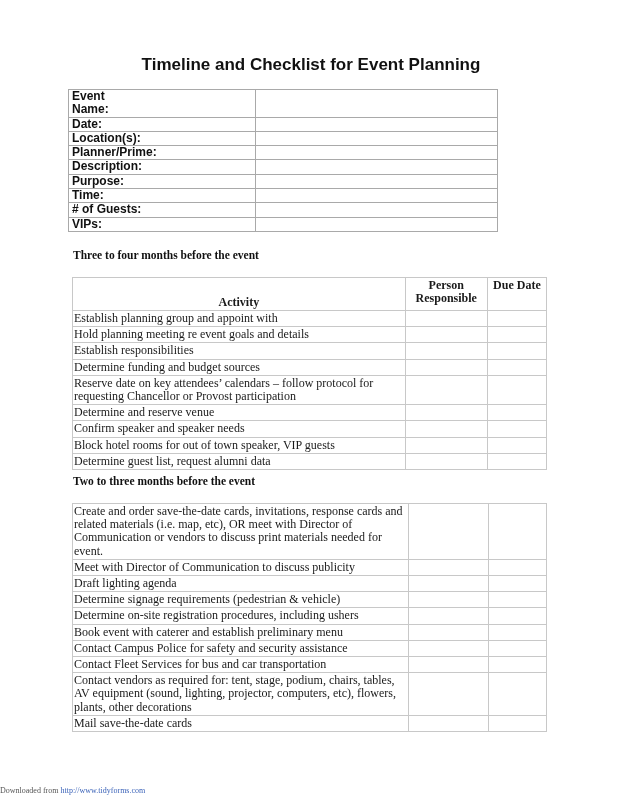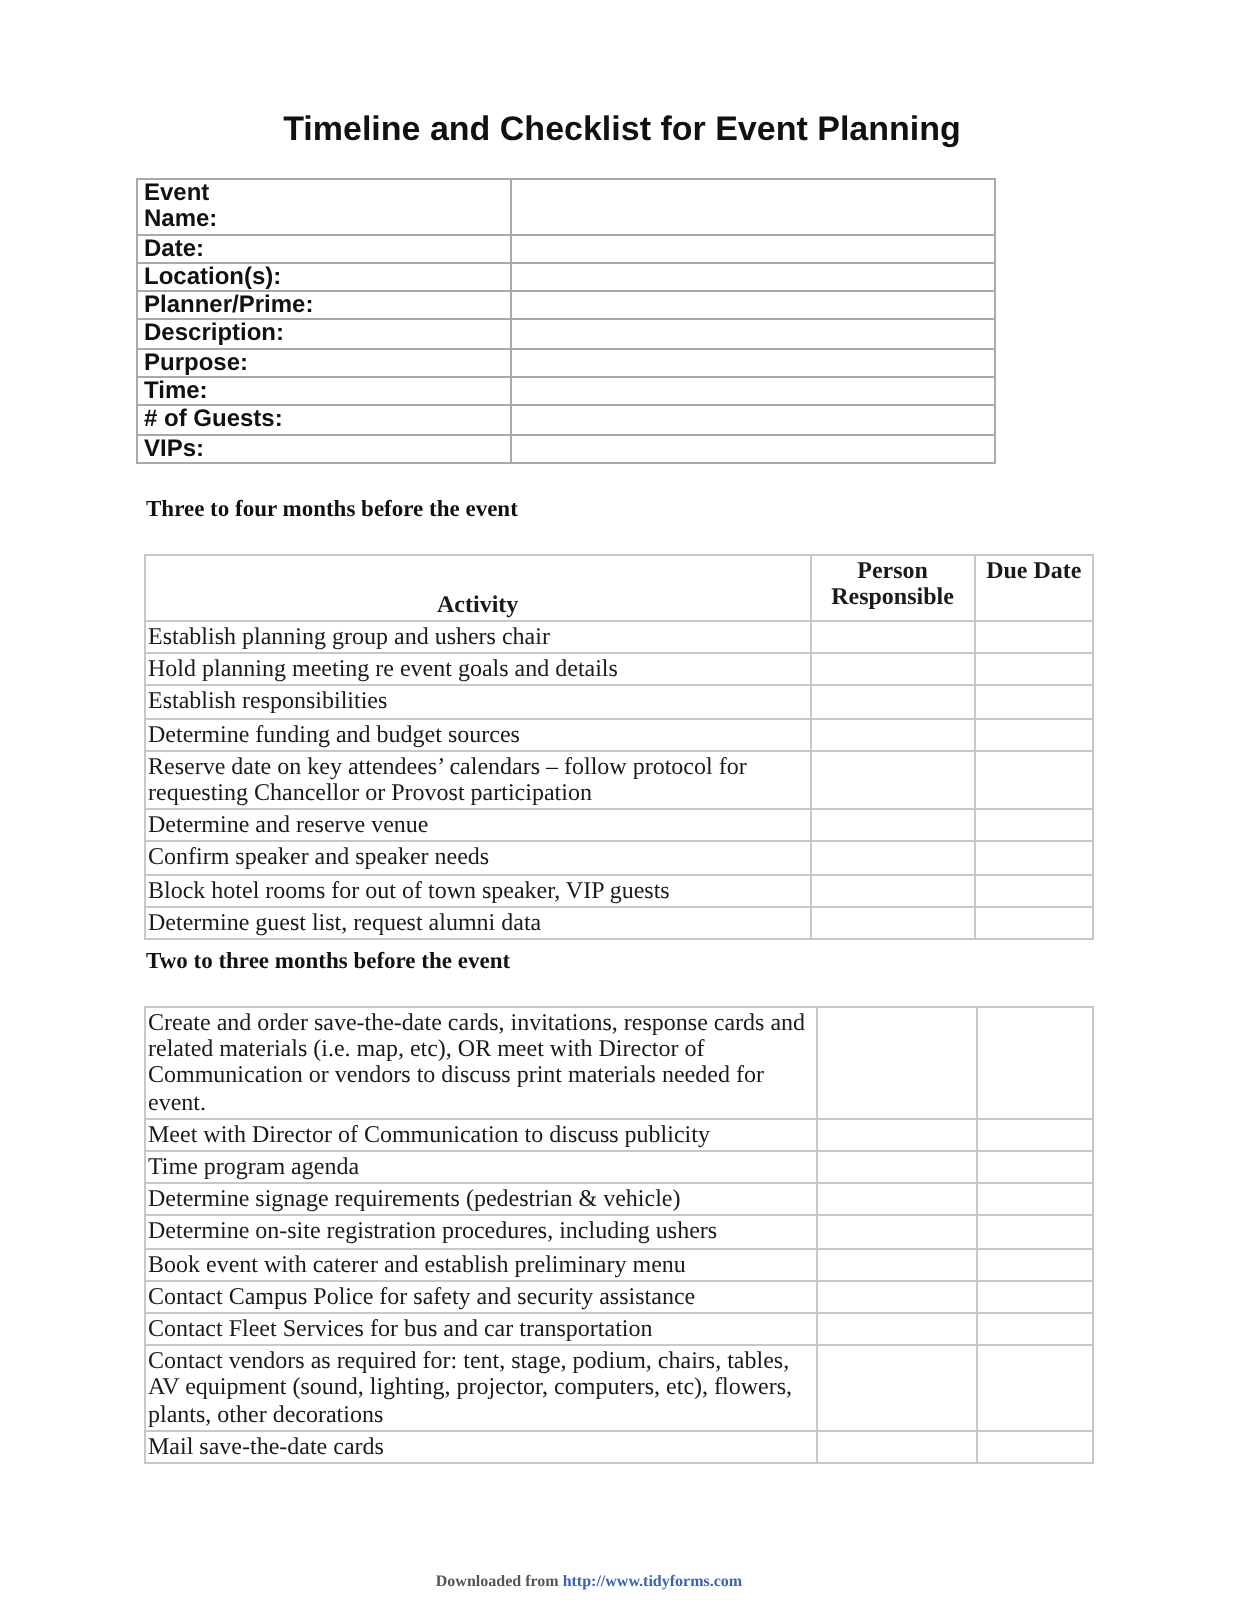--- a/index.html
+++ b/index.html
@@ -30,22 +30,22 @@
   .tasks th.act { vertical-align: bottom; }
   .t1 { left: 72px; top: 277px; }
   .t1 col.c1 { width: 332px; }
   .t1 col.c2 { width: 82px; }
   .t1 col.c3 { width: 59px; }
   .t2 { left: 72px; top: 503px; }
   .t2 col.c1 { width: 335px; }
   .t2 col.c2 { width: 80px; }
   .t2 col.c3 { width: 58px; }
   .footer {
-    position: absolute; left: 0; width: 589px; top: 786px; text-align: center;
-    font-family: "Liberation Serif", serif; font-size: 8px; font-weight: bold; color: #555;
+    position: absolute; left: 0; width: 589px; top: 786px; 
+    font-family: "Liberation Serif", serif; font-size: 8px; font-weight: normal; color: #555;
   }
   .footer a { color: #3a62b8; text-decoration: none; }
 </style>
 </head>
 <body>
 
 <div class="title">Timeline and Checklist for Event Planning</div>
 
 <table class="info">
   <tbody id="info-body">
@@ -99,21 +99,21 @@
     </colgroup>
   <thead>
     <tr style="height:33px;">
       <th class="act">Activity</th>
       <th><span>Person Responsible</span></th>
       <th>Due Date</th>
     </tr>
   </thead>
   <tbody id="s1-body">
       <tr>
-        <td>Establish planning group and ushers chair</td>
+        <td>Establish planning group and appoint with</td>
         <td></td>
         <td></td>
       </tr>
       <tr>
         <td>Hold planning meeting re event goals and details</td>
         <td></td>
         <td></td>
       </tr>
       <tr>
         <td>Establish responsibilities</td>
@@ -166,21 +166,21 @@
         <td>Create and order save-the-date cards, invitations, response cards and related materials (i.e. map, etc), OR meet with Director of Communication or vendors to discuss print materials needed for event.</td>
         <td></td>
         <td></td>
       </tr>
       <tr>
         <td>Meet with Director of Communication to discuss publicity</td>
         <td></td>
         <td></td>
       </tr>
       <tr>
-        <td>Time program agenda</td>
+        <td>Draft lighting agenda</td>
         <td></td>
         <td></td>
       </tr>
       <tr>
         <td>Determine signage requirements (pedestrian &amp; vehicle)</td>
         <td></td>
         <td></td>
       </tr>
       <tr>
         <td>Determine on-site registration procedures, including ushers</td>

